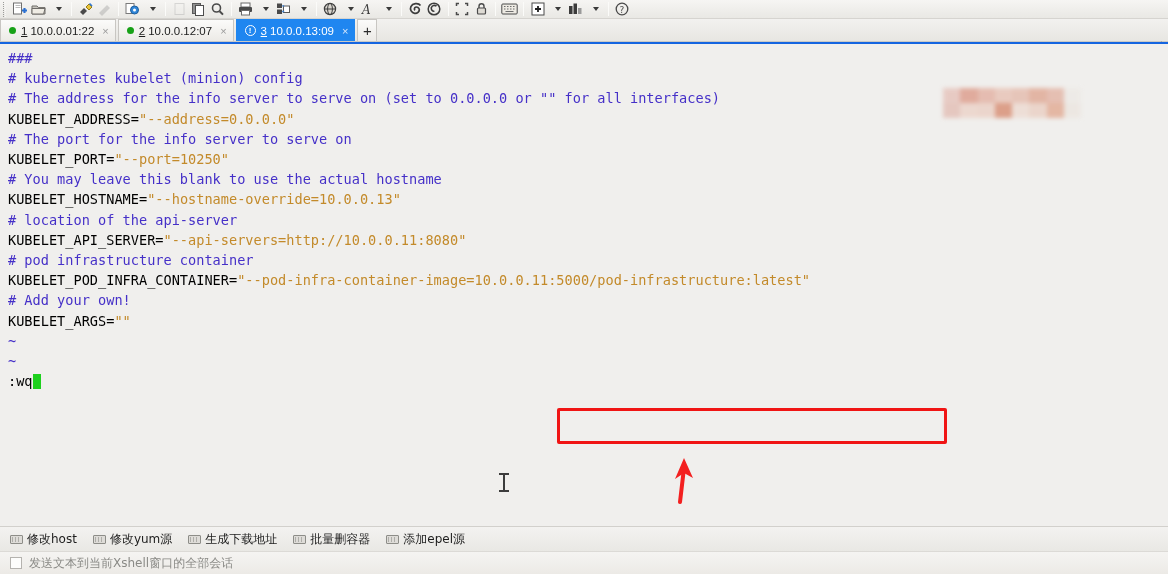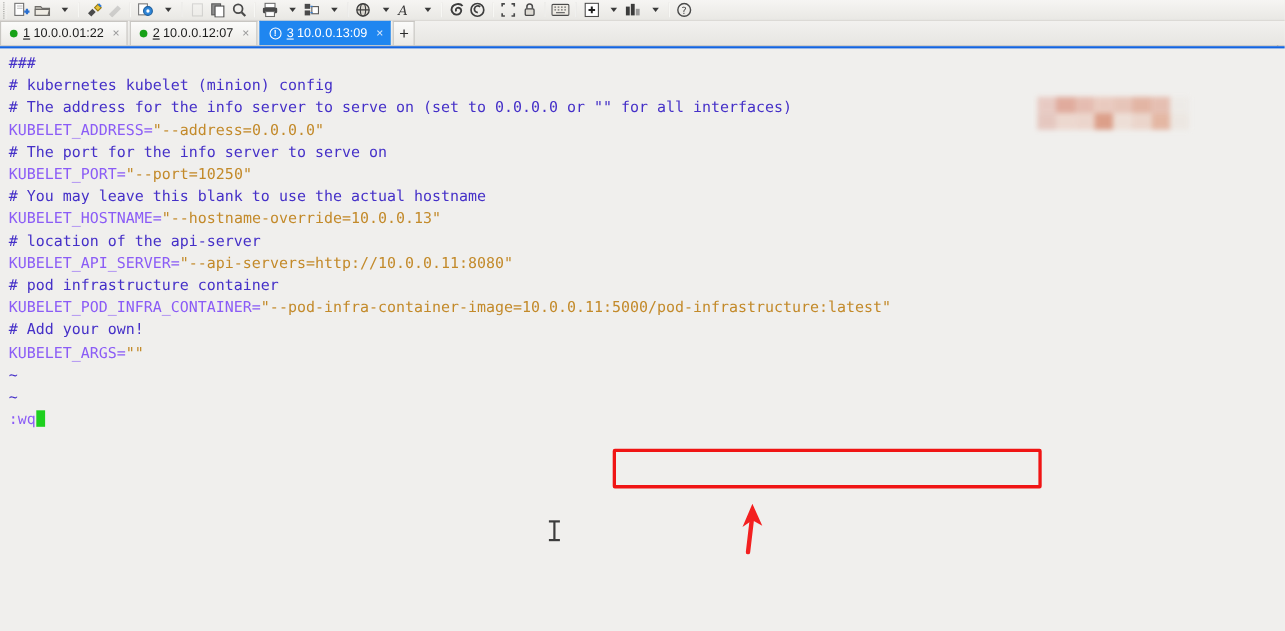--- a/index.html
+++ b/index.html
@@ -124,21 +124,21 @@
   }
   .term {
     position: absolute; left: 8px; top: 4px;
     width: 1150px;
     font-family: "DejaVu Sans Mono", "Liberation Mono", monospace;
     font-size: 13.6px;
     line-height: 20.2px;
     white-space: pre;
   }
   .c-comment { color: #4530c8; }
-  .c-code    { color: #8b5cf6; }
+  .c-code    { color: #000000; }
   .c-str     { color: #c38a2a; }
   .c-tilde   { color: #4530c8; }
   .cursor-blk {
     display: inline-block;
     width: 8px; height: 15px;
     background: #1ed01e;
     vertical-align: -3px;
   }
 
   
@@ -486,15 +486,41 @@
 
     <div class="redbox"></div>
 
     <svg class="red-arrow" viewBox="0 0 48 52">
       <path d="M20 50 L24 16" stroke="#f32020" stroke-width="4" fill="none" stroke-linecap="round"></path>
       <path d="M24 6 L33 26 L24 21 L15 27 Z" fill="#f32020"></path>
     </svg>
 
   </div>
 
-
+  <div class="quickbar">
+    <div class="qitem">
+      <span class="qicon"></span>
+      <span>修改host</span>
+    </div>
+    <div class="qitem">
+      <span class="qicon"></span>
+      <span>修改yum源</span>
+    </div>
+    <div class="qitem">
+      <span class="qicon"></span>
+      <span>生成下载地址</span>
+    </div>
+    <div class="qitem">
+      <span class="qicon"></span>
+      <span>批量删容器</span>
+    </div>
+    <div class="qitem">
+      <span class="qicon"></span>
+      <span>添加epel源</span>
+    </div>
+  </div>
+
+  <div class="statusbar">
+    <span class="checkbox"></span>
+    <span class="status-text">发送文本到当前Xshell窗口的全部会话</span>
+  </div>
 
 </div>
 
 </body></html>

